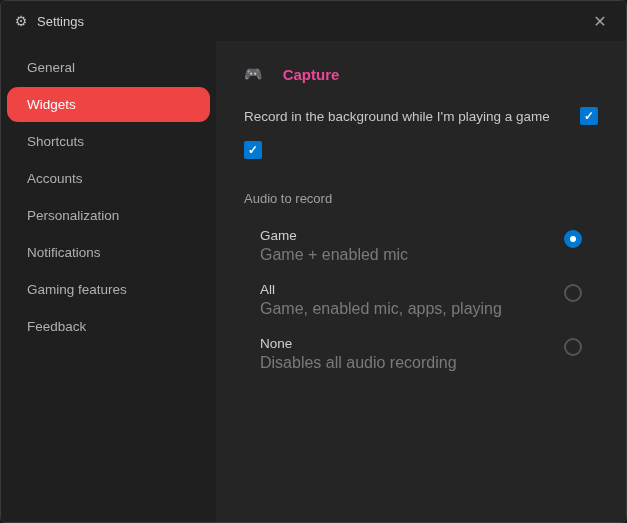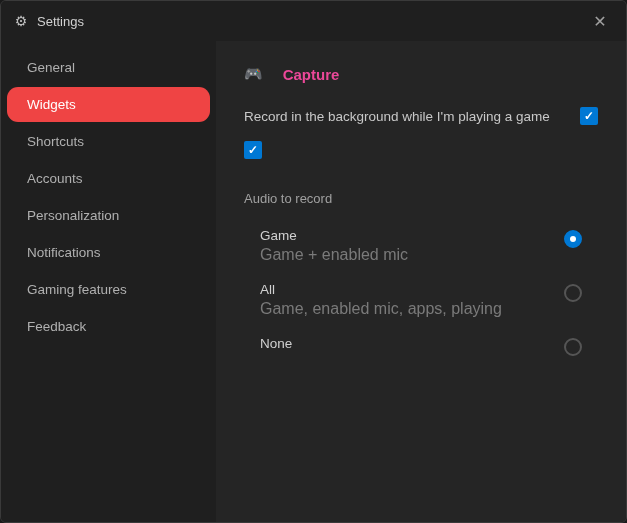--- a/index.html
+++ b/index.html
@@ -285,19 +285,20 @@
           <div class="radio-text">
             <span class="radio-title">All</span>
             <span class="radio-subtitle">Game, enabled mic, apps, playing</span>
           </div>
           <div class="radio-btn unselected"></div>
         </div>
 
         <div class="radio-item">
           <div class="radio-text">
             <span class="radio-title">None</span>
+            <span class="radio-subtitle">Disables all audio recording</span>
           </div>
           <div class="radio-btn unselected"></div>
         </div>
       </div>
     </div>
   </div>
 </div>
 
 </body></html>

